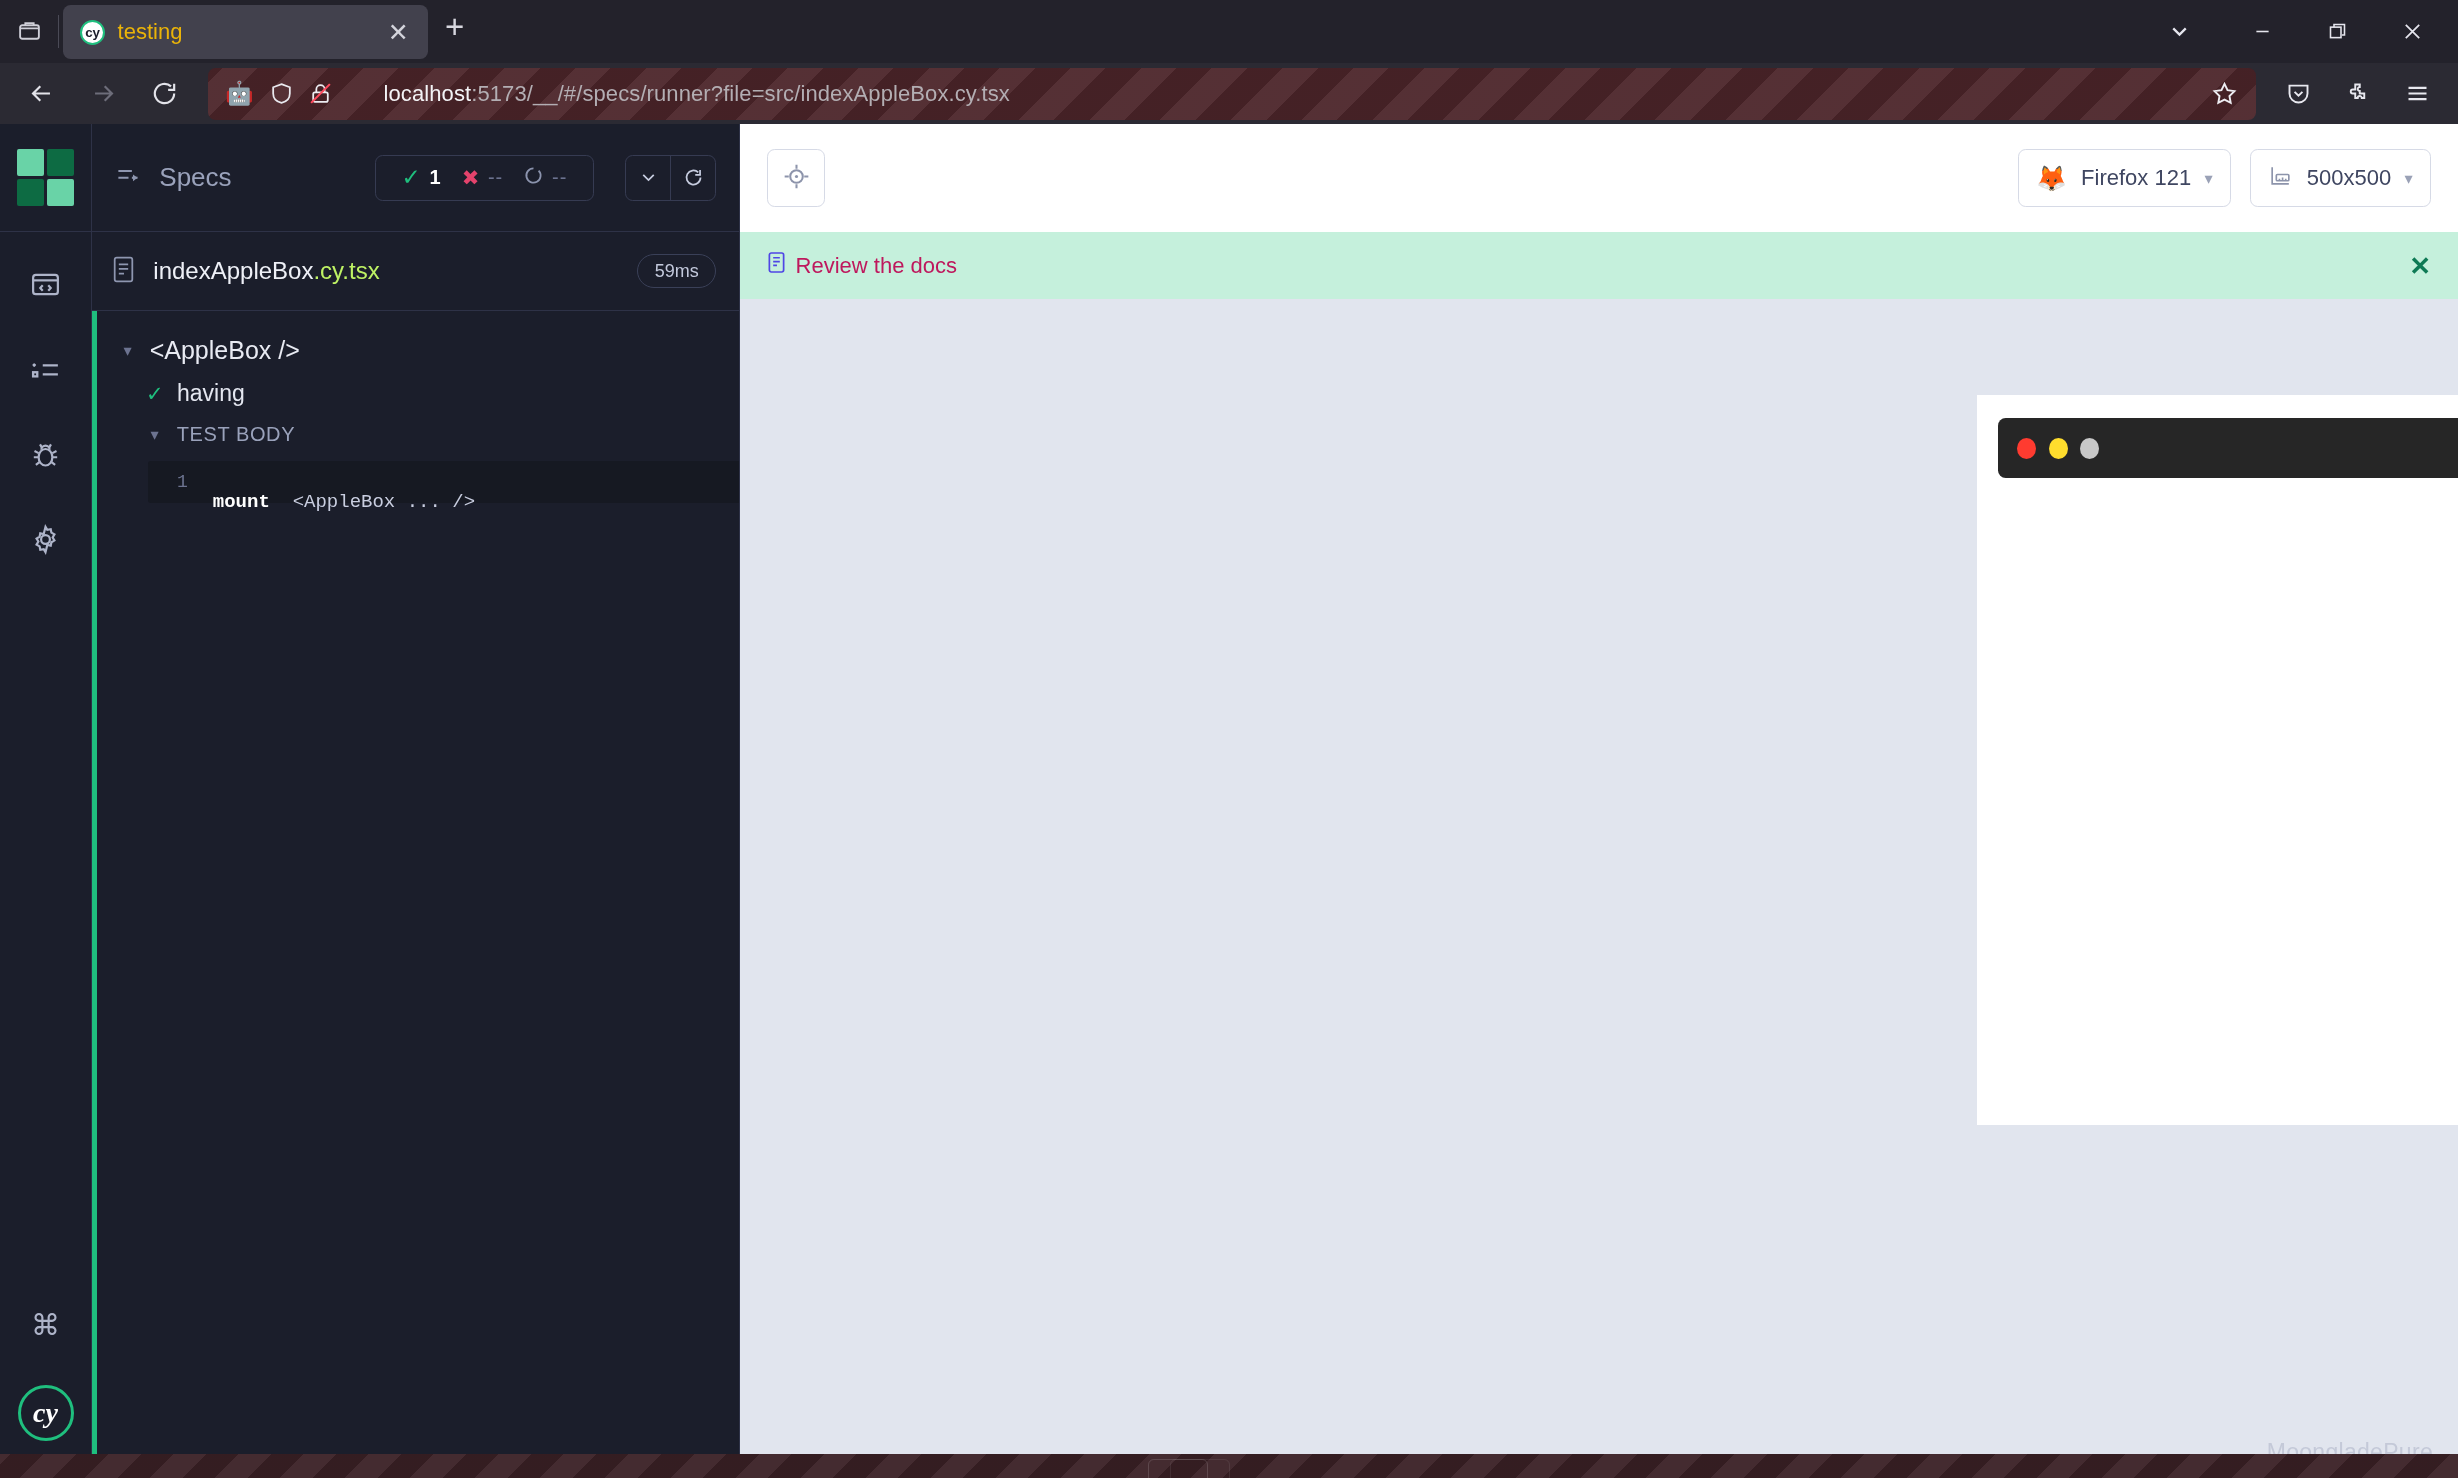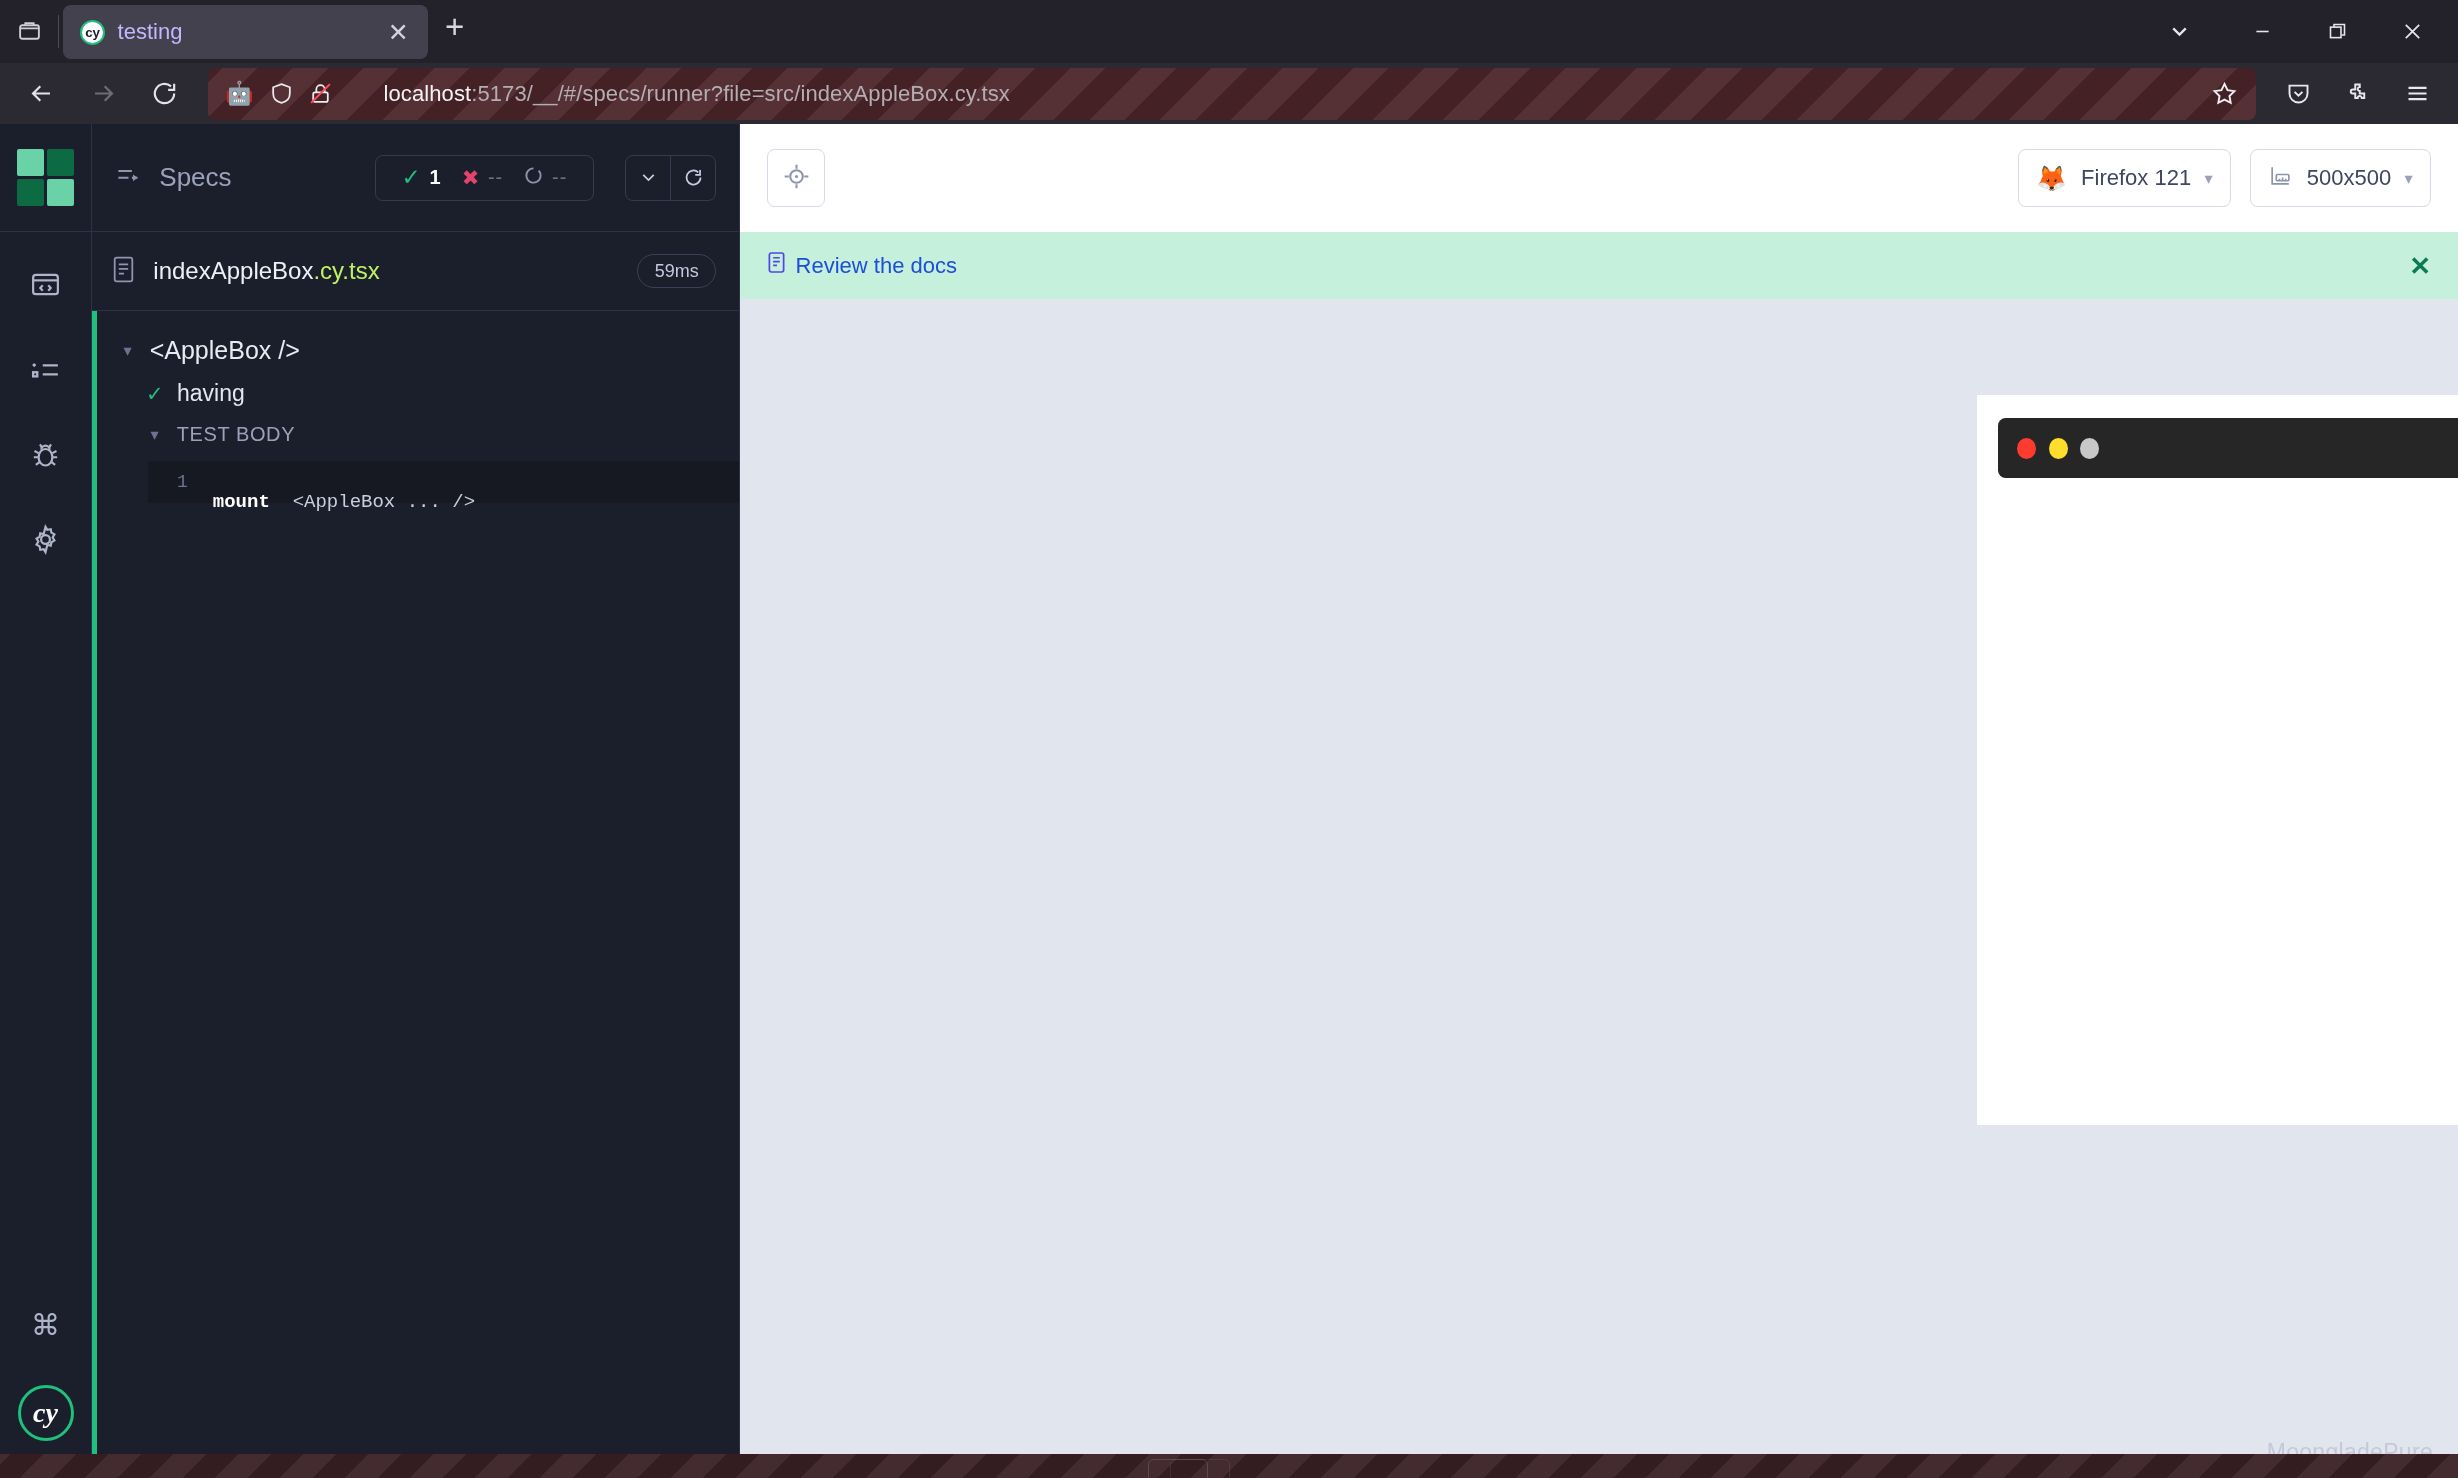--- a/index.html
+++ b/index.html
@@ -28,21 +28,21 @@
   .tab {
     height: 54px; min-width: 365px; background: #42414d; border-radius: 7.7px;
     display: flex; align-items: center; gap: 12.5px; padding: 0 13.4px 0 17.3px;
     margin-bottom: 3.8px; position: relative;
   }
   .tab-favicon {
     width: 25px; height: 25px; border-radius: 50%; background: #ffffff;
     border: 2.4px solid #1fbf7e; display: flex; align-items: center; justify-content: center;
     font-size: 13.4px; font-weight: bold; color: #1b1e2b; line-height: 1; flex: 0 0 auto;
   }
-  .tab-title { color: #c4b5fd; font-size: 22px; flex: 1 1 auto; white-space: nowrap; }
+  .tab-title { color: #eab308; font-size: 22px; flex: 1 1 auto; white-space: nowrap; }
   .tab-close { color: #d4d4dc; font-size: 25px; line-height: 1; padding: 0 5.8px; }
   .new-tab-btn { color: #d7d7df; font-size: 33px; line-height: 1; padding: 0 17.3px 9.6px 17.3px; align-self: center; }
   .winctl-group { margin-left: auto; display: flex; align-items: center; align-self: flex-start; height: 63px; }
   .winctl { width: 75px; height: 63px; display: flex; align-items: center; justify-content: center; color: #e6e6ee; }
   .winctl.caret { width: 92px; }
 
   .navbar {
     height: 61px; background: #2b2a33; display: flex; align-items: center;
     gap: 5.8px; padding: 0 13.4px; flex: 0 0 61px;
   }
@@ -144,21 +144,21 @@
   .selector-btn {
     height: 58px; border: 1px solid #d6dae6; border-radius: 7.7px; background: #ffffff;
     display: flex; align-items: center; gap: 13.4px; padding: 0 17.3px; color: #3f4661; font-size: 22px;
   }
   .selector-btn .chev-sm { color: #9aa1b6; font-size: 16.3px; }
 
   .banner {
     background: #c5f0dc; display: flex; align-items: center; padding: 0 27px; height: 67px; flex: 0 0 67px;
   }
   .banner-text { font-size: 22px; color: #0c5c42; display: flex; align-items: center; gap: 9.6px; }
-  .banner-link { color: #1d4ed8; }
+  .banner-link { color: #be185d; }
   .banner-close { margin-left: auto; color: #0e7a55; font-size: 26px; font-weight: bold; line-height: 1; }
 
   .aut-area { flex: 1 1 auto; position: relative; background: #e1e5ee; }
   .aut-frame {
     position: absolute; left: 1237px; top: 96px; width: 721px; height: 730px;
     background: #ffffff;
   }
   .mac-bar {
     height: 60px; background: #262626; border-radius: 7.7px; margin: 23px 21px 0 21px;
     display: flex; align-items: center; gap: 12.5px; padding: 0 19px;

